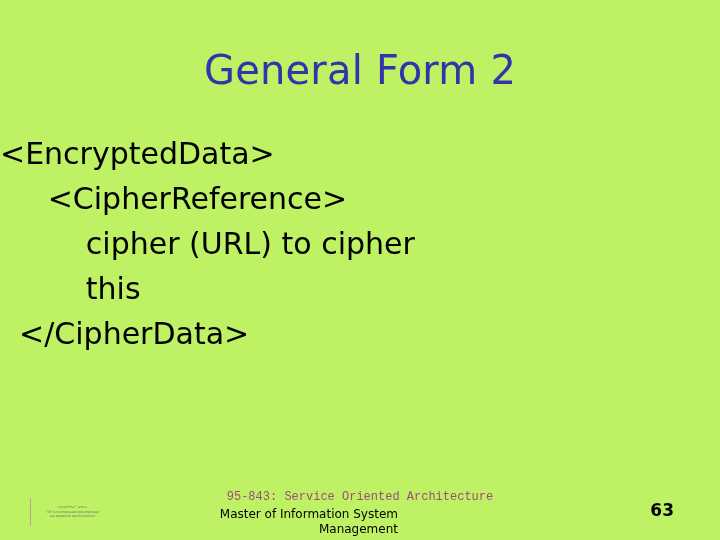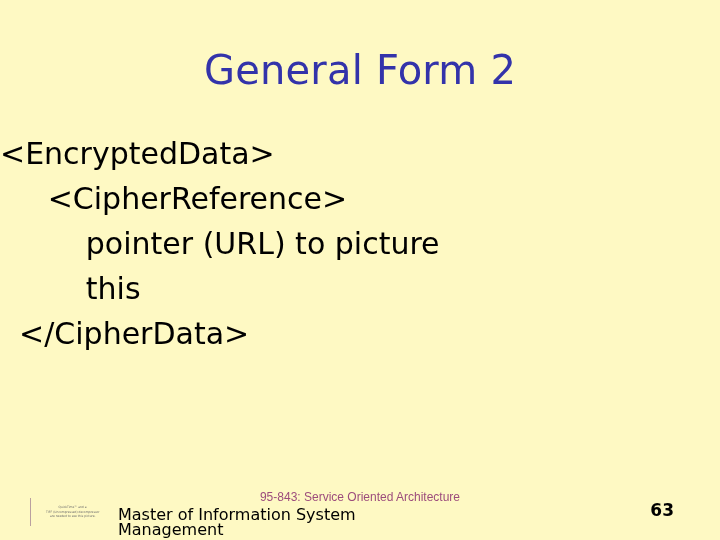--- a/index.html
+++ b/index.html
@@ -12,21 +12,21 @@
     height: 540px;
     position: relative;
     overflow: hidden;
     font-family: "DejaVu Sans", sans-serif;
     -webkit-font-smoothing: none;
   }
 
   .slide {
     position: absolute;
     inset: 0;
-    background: #fef9c3;
+    background: #bef264;
   }
 
   
   .slide-title {
     position: absolute;
     top: 46px;
     left: 0;
     width: 720px;
     text-align: center;
     font-family: "DejaVu Sans", sans-serif;
@@ -53,34 +53,34 @@
     display: block;
   }
 
   
   .footer-course {
     position: absolute;
     top: 490px;
     left: 0;
     width: 720px;
     text-align: center;
-    font-family: Liberation Sans, sans-serif;
+    font-family: Liberation Mono, monospace;
     font-size: 12px;
     line-height: 15px;
     color: #9C4C7C;
     white-space: nowrap;
   }
   .footer-program {
     position: absolute;
     top: 507px;
     left: 118px;
     width: 280px;
-    text-align: left;
+    text-align: right;
     font-family: "DejaVu Sans", sans-serif;
-    font-size: 16px;
+    font-size: 12px;
     line-height: 15px;
     color: #000000;
   }
 
   
   .page-number {
     position: absolute;
     top: 500px;
     right: 46px;
     font-family: "DejaVu Sans", sans-serif;
@@ -118,21 +118,21 @@
 </head>
 <body>
 
 <div class="slide">
 
   <div class="slide-title">General Form 2</div>
 
   <div class="body-block">
     <div class="code-line">&lt;EncryptedData&gt;</div>
     <div class="code-line">     &lt;CipherReference&gt;</div>
-    <div class="code-line">         pointer (URL) to picture</div>
+    <div class="code-line">         cipher (URL) to cipher</div>
     <div class="code-line">         this</div>
     <div class="code-line">  &lt;/CipherData&gt;</div>
   </div>
 
   <div class="img-placeholder">
     <span>QuickTime™ and a</span>
     <span>TIFF (Uncompressed) decompressor</span>
     <span>are needed to see this picture.</span>
   </div>
 

